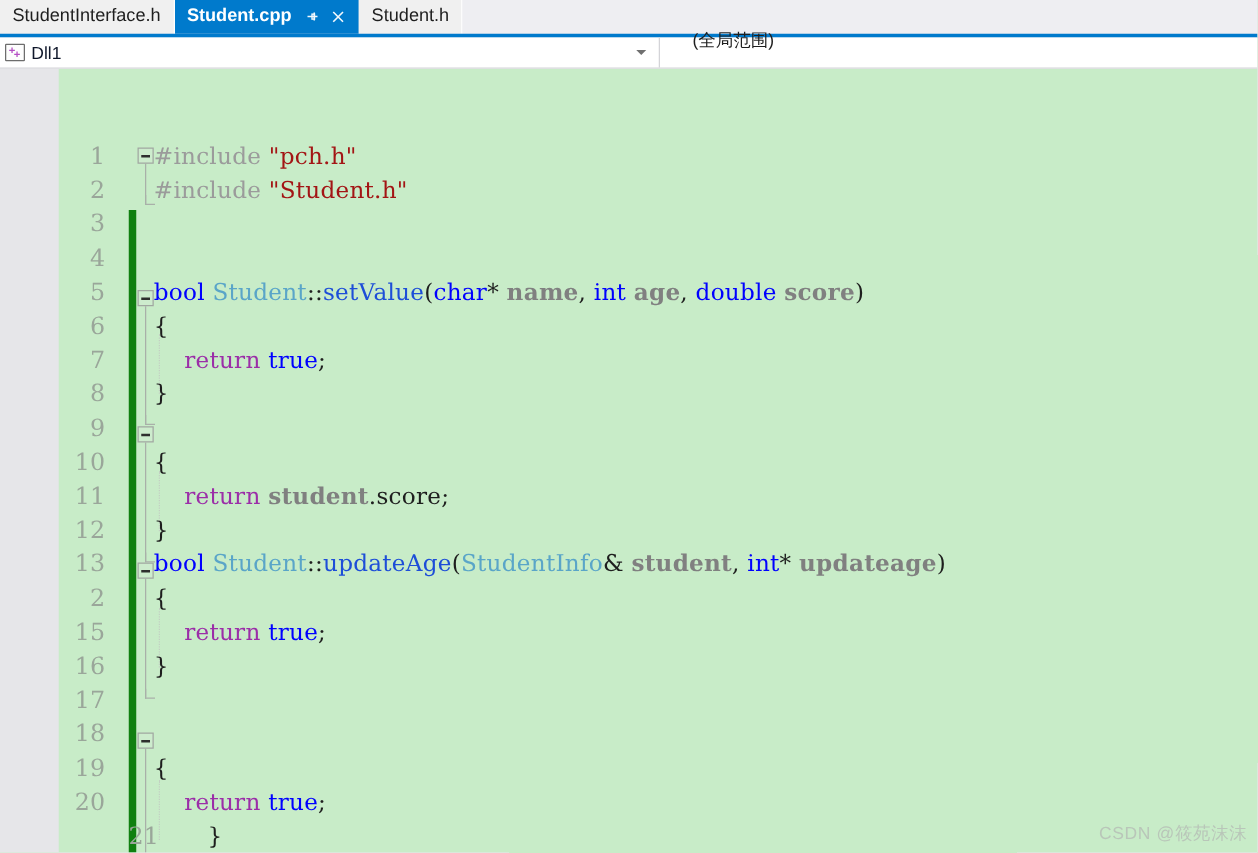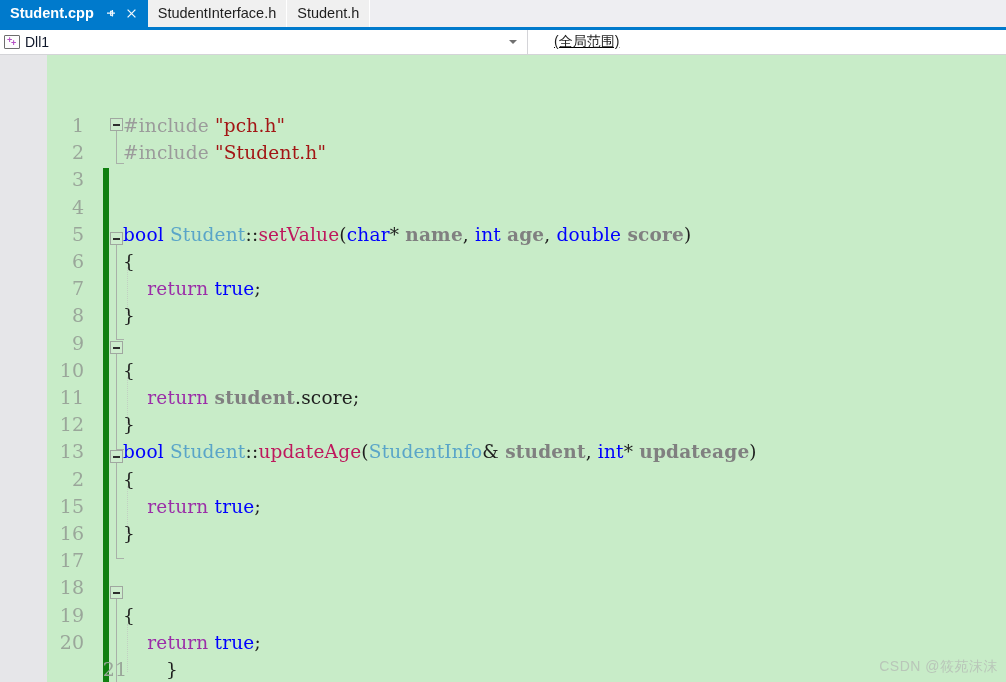--- a/index.html
+++ b/index.html
@@ -67,21 +67,21 @@
   #proj-icon .pp1{left:2px;top:0px;}
   #proj-icon .pp2{left:6px;top:3px;}
   #navbar-left .nbtext{font-size:14px;color:#0f172a;}
   .nbcaret{
     position:absolute;right:10px;top:50%;transform:translateY(-50%);
     width:0;height:0;border-left:4px solid transparent;border-right:4px solid transparent;
     border-top:4px solid #707070;
   }
   #navbar-sep{width:1px;height:24px;background:#d4d4d8;}
   #navbar-right{
-    flex:1;height:36px;display:flex;align-items:center;position:relative;text-decoration:underline;
+    flex:1;height:36px;display:flex;position:relative;
   }
   #navbar-right .nbtext{font-size:14px;color:#1e1e1e;margin-left:26px;}
 
   
   #editor{
     position:absolute;left:0;top:55px;width:1006px;height:627px;
     background:#e6e6e9;
     overflow:hidden;
   }
   #editor-bg{
@@ -132,62 +132,62 @@
   }
   .vline-in.dotted{background:none;border-left:1px dotted #c2cfc2;}
   .elbow{
     position:absolute;width:7px;height:7px;
     border-left:1px solid #a9b0a9;border-bottom:1px solid #a9b0a9;
   }
 
   
   .k{color:#0000ff;}        
   .cls{color:#5aa5c8;}      
-  .fn{color:#be185d;}       
+  .fn{color:#1d4ed8;}       
   .id{color:#808080;font-weight:bold;}       
   .pl{color:#1e1e1e;}       
   .str{color:#a31515;}      
   .pp{color:#9b9b9b;}       
   .ret{color:#9b2ea8;}      
   .mem{color:#1e1e1e;}      
 
   
   #watermark{
     position:absolute;right:8px;bottom:6px;
     font-family:"Liberation Sans", sans-serif;
     font-size:14px;color:#b9c6b9;
     letter-spacing:.5px;user-select:none;
   }
 </style>
 </head>
 <body>
 
 <div id="tabstrip">
+  <div class="tab inactive">
+    <span class="tablabel">StudentInterface.h</span>
+  </div>
+
   <div class="tab active">
     <span class="tablabel">Student.cpp</span>
     <span class="tabicons">
       <span class="ic">
         <svg width="13" height="13" viewBox="0 0 13 13">
           <path d="M3 6.2 H8.4 M8.4 3 V9.4 M8.4 6.2 H11" stroke="#ffffff" stroke-width="1.2" fill="none"></path>
           <rect x="6.6" y="4.3" width="2" height="4" fill="none" stroke="#ffffff" stroke-width="1.1"></rect>
         </svg>
       </span>
       <span class="ic">
         <svg width="13" height="13" viewBox="0 0 13 13">
           <path d="M2.6 2.6 L10.4 10.4 M10.4 2.6 L2.6 10.4" stroke="#ffffff" stroke-width="1.3" fill="none"></path>
         </svg>
       </span>
     </span>
   </div>
 
   <div class="tab inactive">
-    <span class="tablabel">StudentInterface.h</span>
-  </div>
-
-  <div class="tab inactive">
     <span class="tablabel">Student.h</span>
   </div>
 
   <div class="filler"></div>
 </div>
 <div id="tabstrip-underline"></div>
 
 <div id="navbar">
   <div id="navbar-left">
     <div id="proj-icon">

